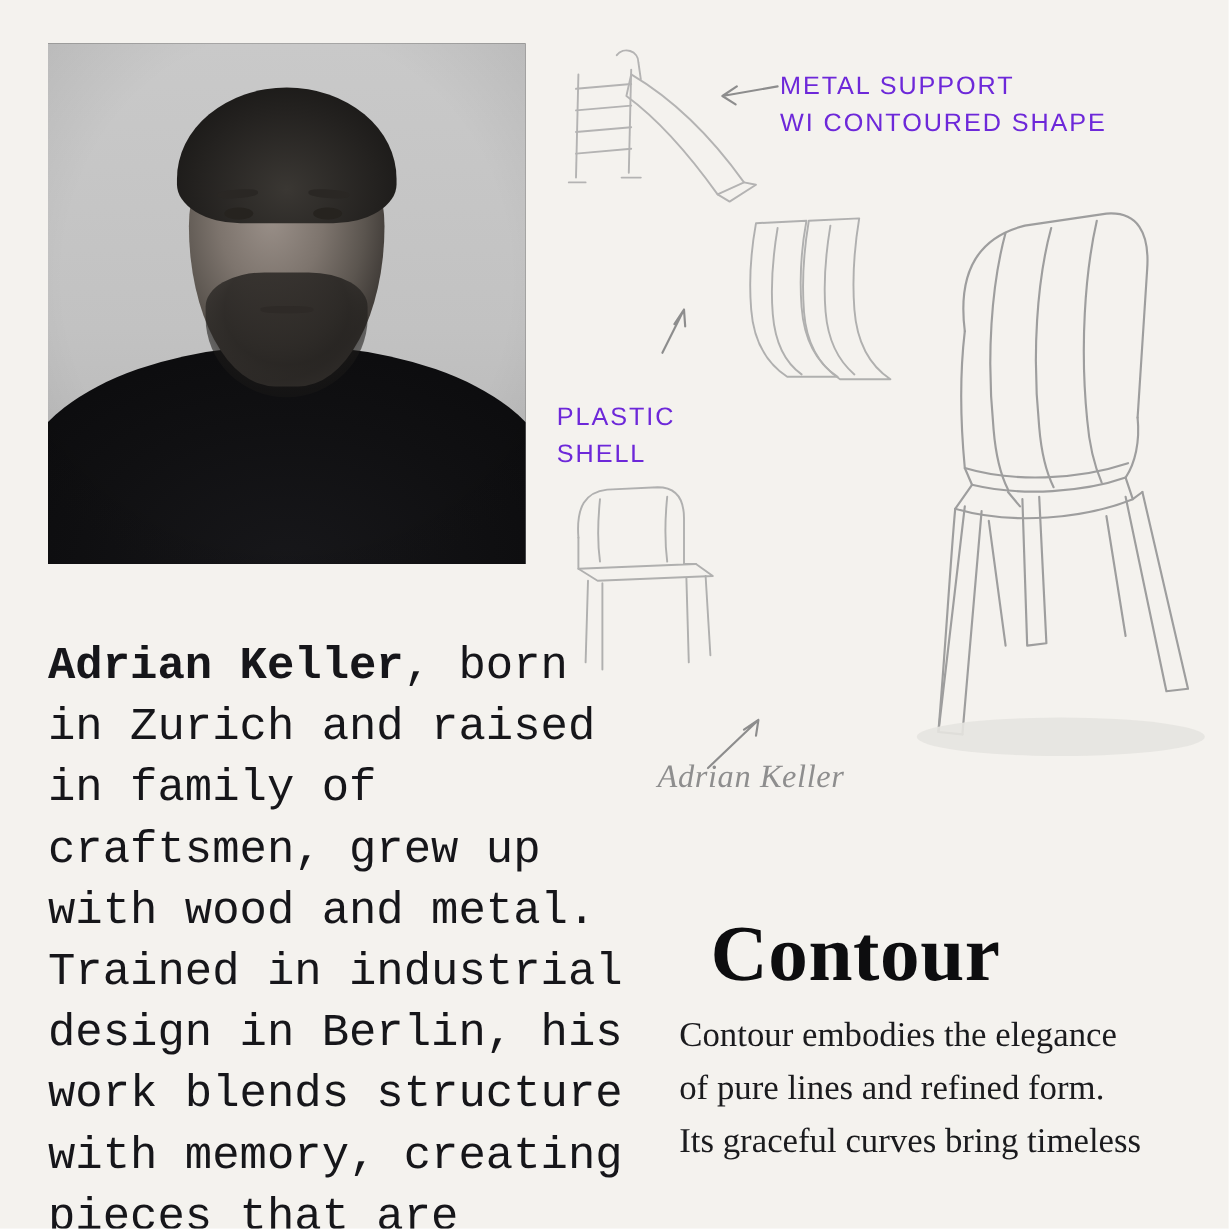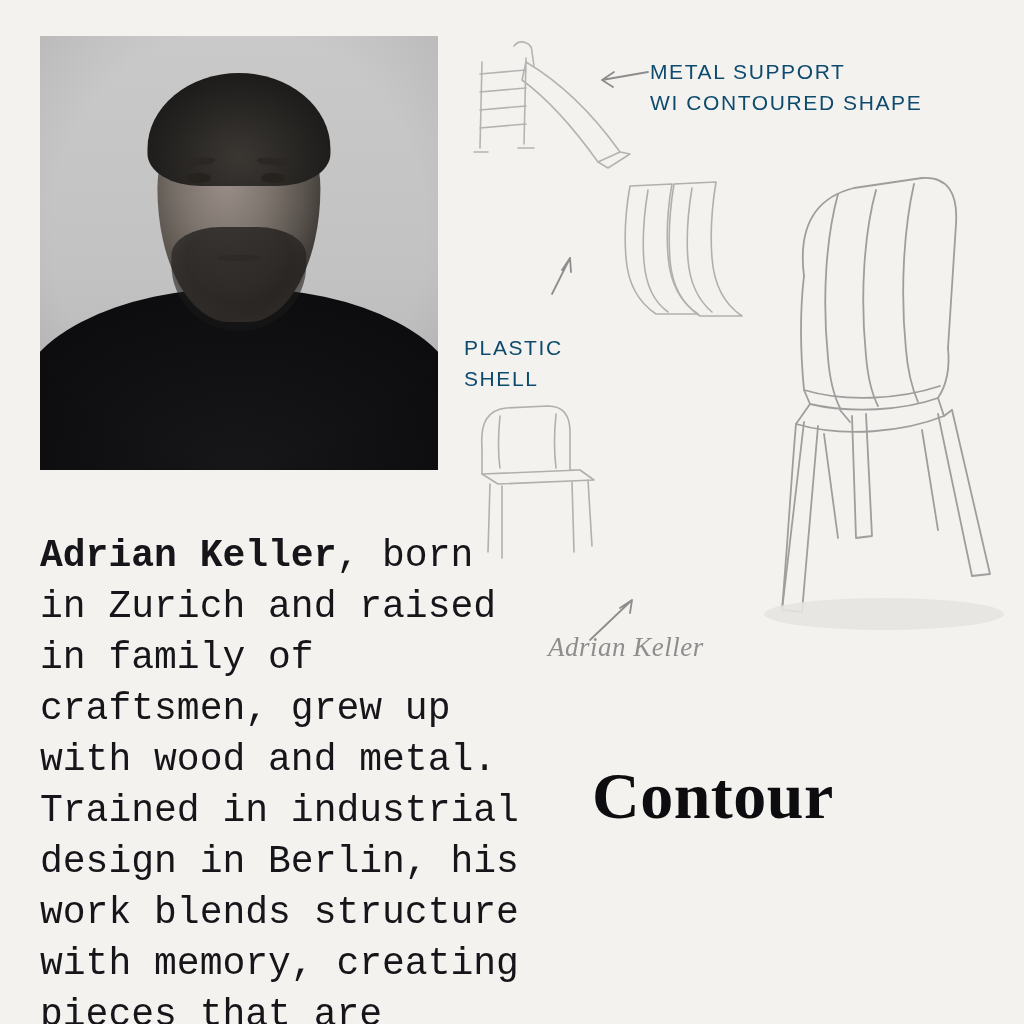--- a/index.html
+++ b/index.html
@@ -130,21 +130,21 @@
     left: 452px;
     top: 18px;
     width: 556px;
     height: 690px;
   }
   .sketch-svg { display: block; }
 
   .anno {
     position: absolute;
     font-family: "Liberation Sans", sans-serif;
-    color: #0c4a6e;
+    color: #6d28d9;
     letter-spacing: 1.6px;
     font-size: 21px;
     line-height: 31px;
     text-transform: uppercase;
     white-space: pre-line;
   }
   .anno-metal { left: 650px; top: 56px; width: 320px; }
   .anno-smooth { left: 452px; top: 176px; width: 170px; }
   .anno-plastic { left: 464px; top: 332px; width: 170px; }
 
@@ -272,14 +272,15 @@
 
   <div class="anno anno-metal">METAL SUPPORT
 WI CONTOURED SHAPE</div>
   <div class="anno anno-plastic">PLASTIC
 SHELL</div>
 
   <div class="signature">Adrian
 Keller</div>
 
   <h1 class="product-title">Contour</h1>
+  <p class="product-desc">Contour embodies the elegance of pure lines and refined form. Its graceful curves bring timeless</p>
 
 </div>
 
 </body></html>

